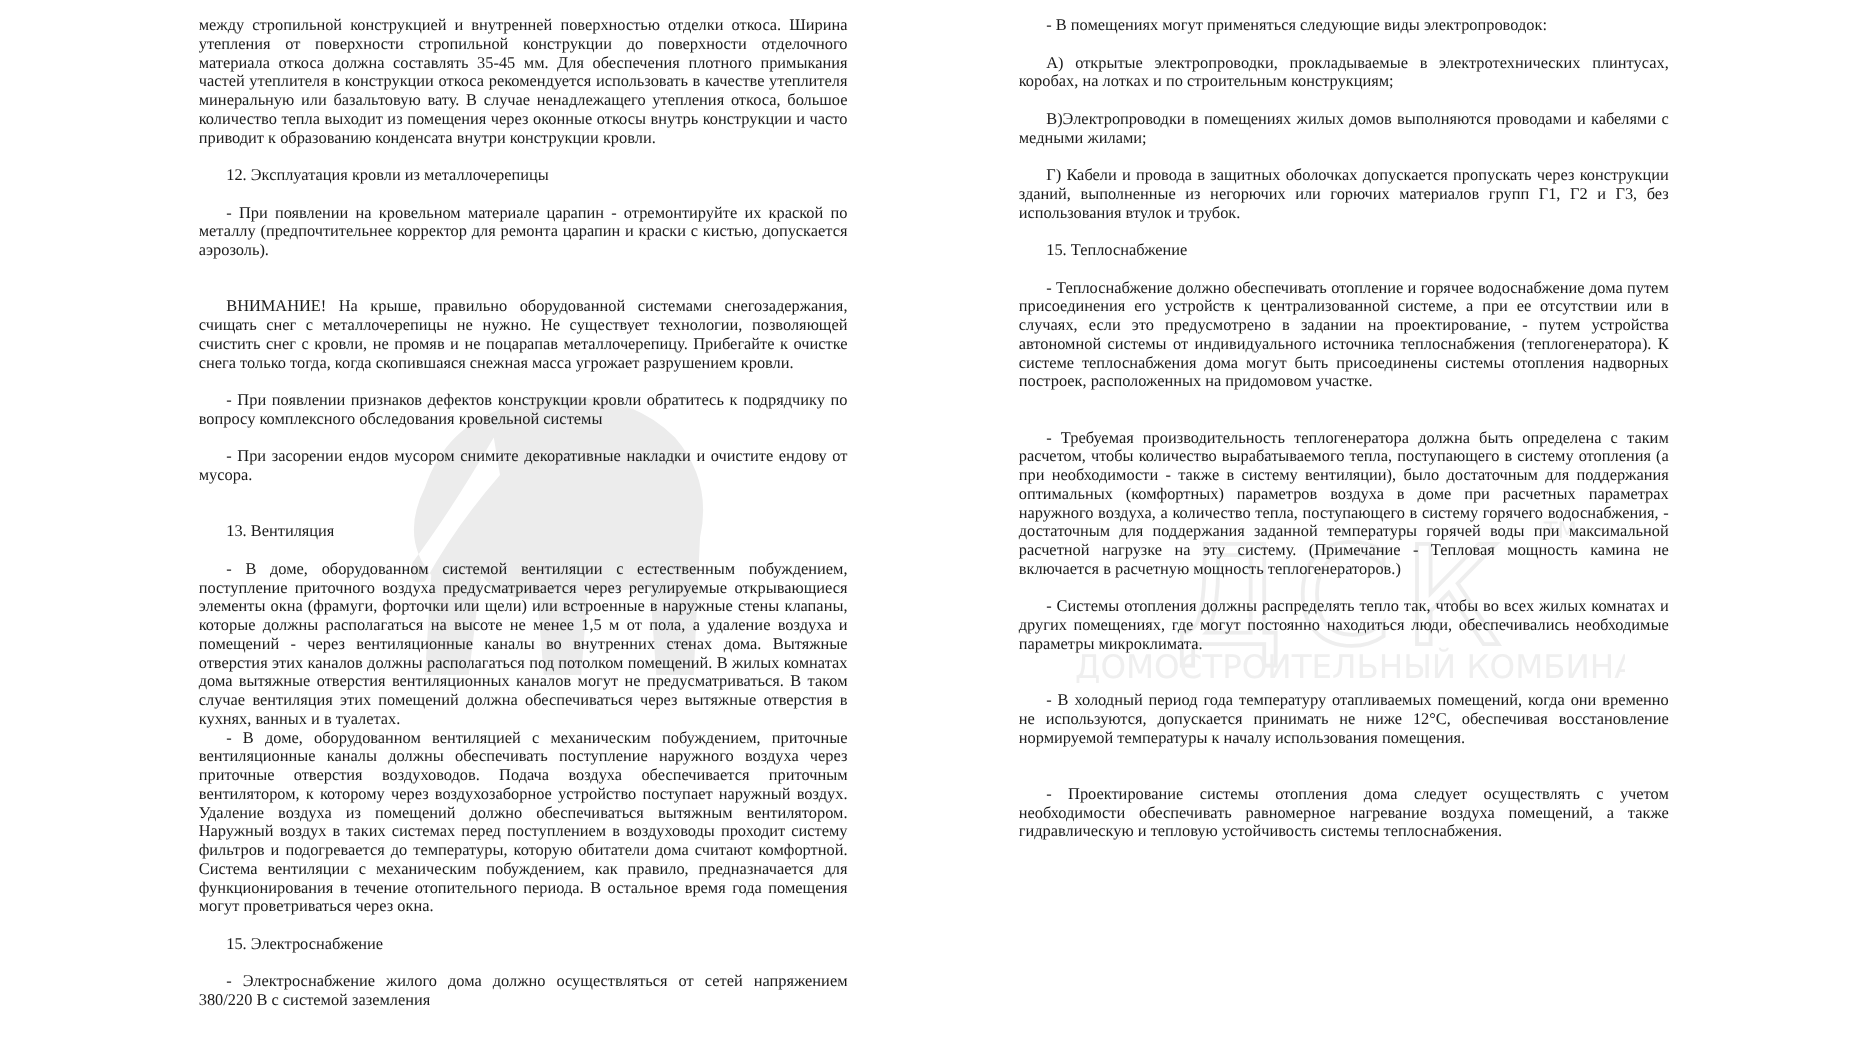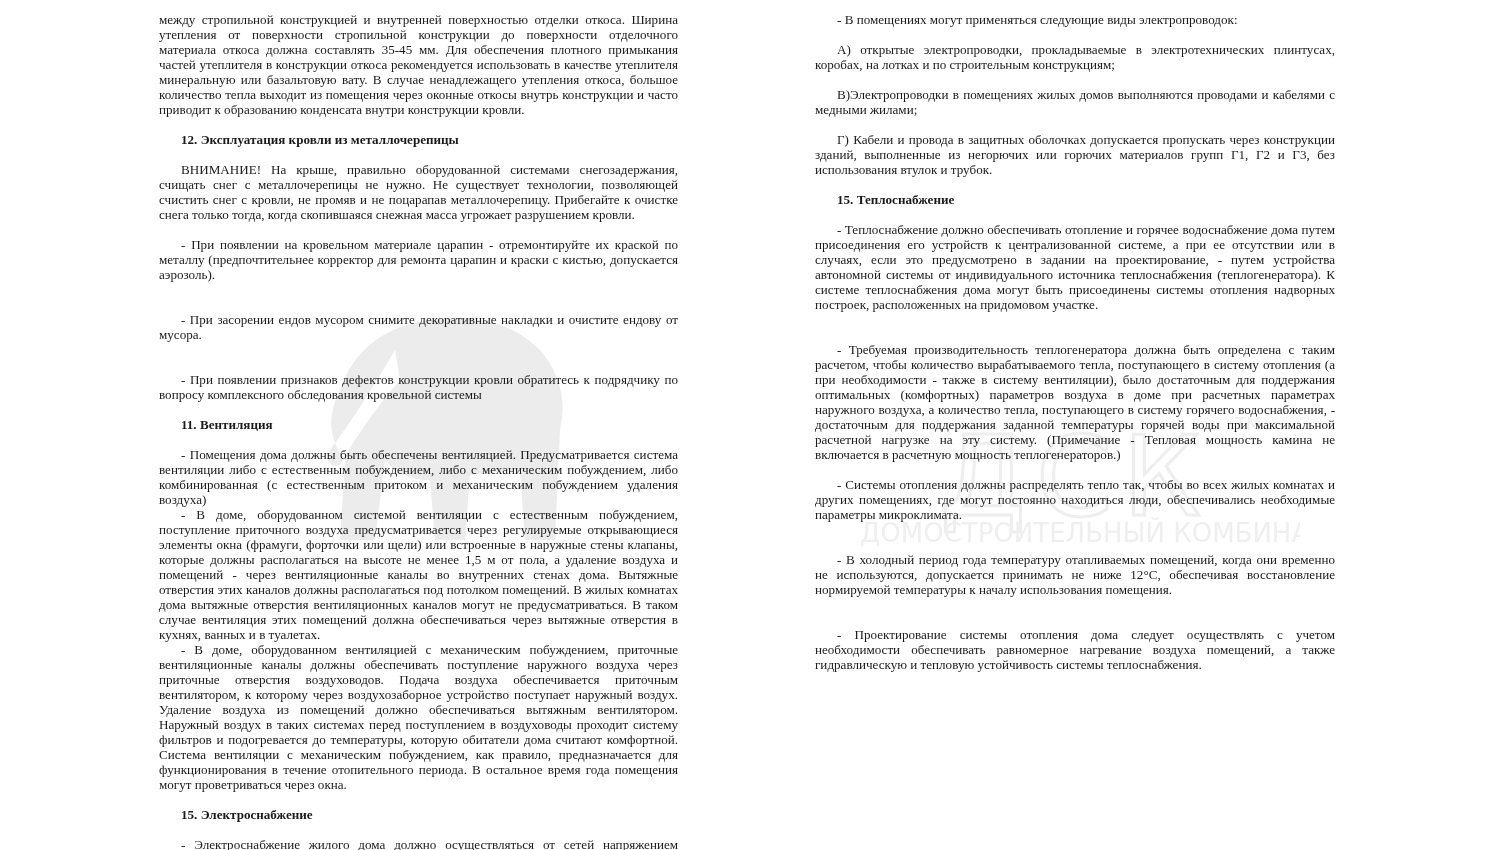--- a/index.html
+++ b/index.html
@@ -16,48 +16,47 @@
   .col {
     position: absolute; top: 12px; z-index: 1;
     font-size: 13.1px; line-height: 15px; text-align: justify;
   }
   .col.left { left: 159px; width: 519px; }
   .col.right { left: 815px; width: 520px; }
   p { margin: 0 0 15px 0; text-indent: 22px; }
   p.tight { margin-bottom: 0; }
   h3 {
     margin: 0 0 15px 0; padding-left: 22px;
-    font-size: 13.1px; font-weight: bold; line-height: 15px;
+    font-size: 13.1px; font-weight: normal; line-height: 15px;
   }
   .gap { height: 15px; }
 </style>
 </head>
 <body>
 
 <svg class="watermark" viewBox="0 0 1000 260">
   <g fill="#ececec">
     <path d="M40 250 L45 170 Q20 140 40 100 Q60 40 130 30 Q200 20 240 60 Q270 95 260 140 L255 250 L225 250 L220 180 L170 185 L165 250 L135 250 L130 190 Q100 190 85 170 L75 250 Z M95 60 Q60 120 30 160 Q25 180 40 175 Q65 130 100 90 Z"></path>
   </g>
   <text x="640" y="225" font-size="110" fill="none" stroke="#eeeeee" stroke-width="3" font-family="DejaVu Sans, sans-serif" letter-spacing="10">ДСК</text>
   <text x="560" y="252" font-size="26" fill="#efefef" font-family="DejaVu Sans, sans-serif">ДОМОСТРОИТЕЛЬНЫЙ КОМБИНАТ</text>
   <text x="935" y="140" font-size="18" fill="#eeeeee" font-family="DejaVu Sans, sans-serif">TM</text>
 </svg>
 
 <div class="col left">
   <p class="tight" style="text-indent:0">между стропильной конструкцией и внутренней поверхностью отделки откоса. Ширина утепления от поверхности стропильной конструкции до поверхности отделочного материала откоса должна составлять 35-45 мм. Для обеспечения плотного примыкания частей утеплителя в конструкции откоса рекомендуется использовать в качестве утеплителя минеральную или базальтовую вату. В случае ненадлежащего утепления откоса, большое количество тепла выходит из помещения через оконные откосы внутрь конструкции и часто приводит к образованию конденсата внутри конструкции кровли.</p>
   <div class="gap"></div>
 
   <h3>12. Эксплуатация кровли из металлочерепицы</h3>
+  <p style="margin-bottom:30px">- При появлении на кровельном материале царапин - отремонтируйте их краской по металлу (предпочтительнее корректор для ремонта царапин и краски с кистью, допускается аэрозоль).</p>
   <p>ВНИМАНИЕ! На крыше, правильно оборудованной системами снегозадержания, счищать снег с металлочерепицы не нужно. Не существует технологии, позволяющей счистить снег с кровли, не промяв и не поцарапав металлочерепицу. Прибегайте к очистке снега только тогда, когда скопившаяся снежная масса угрожает разрушением кровли.</p>
-  <p style="margin-bottom:30px">- При появлении на кровельном материале царапин - отремонтируйте их краской по металлу (предпочтительнее корректор для ремонта царапин и краски с кистью, допускается аэрозоль).</p>
+  <p>- При появлении признаков дефектов конструкции кровли обратитесь к подрядчику по вопросу комплексного обследования кровельной системы</p>
   <p style="margin-bottom:30px">- При засорении ендов мусором снимите декоративные накладки и очистите ендову от мусора.</p>
-  <p>- При появлении признаков дефектов конструкции кровли обратитесь к подрядчику по вопросу комплексного обследования кровельной системы</p>
 
-  <h3>11. Вентиляция</h3>
-  <p class="tight">- Помещения дома должны быть обеспечены вентиляцией. Предусматривается система вентиляции либо с естественным побуждением, либо с механическим побуждением, либо комбинированная (с естественным притоком и механическим побуждением удаления воздуха)</p>
+  <h3>13. Вентиляция</h3>
   <p class="tight">- В доме, оборудованном системой вентиляции с естественным побуждением, поступление приточного воздуха предусматривается через регулируемые открывающиеся элементы окна (фрамуги, форточки или щели) или встроенные в наружные стены клапаны, которые должны располагаться на высоте не менее 1,5 м от пола, а удаление воздуха и помещений - через вентиляционные каналы во внутренних стенах дома. Вытяжные отверстия этих каналов должны располагаться под потолком помещений. В жилых комнатах дома вытяжные отверстия вентиляционных каналов могут не предусматриваться. В таком случае вентиляция этих помещений должна обеспечиваться через вытяжные отверстия в кухнях, ванных и в туалетах.</p>
   <p>- В доме, оборудованном вентиляцией с механическим побуждением, приточные вентиляционные каналы должны обеспечивать поступление наружного воздуха через приточные отверстия воздуховодов. Подача воздуха обеспечивается приточным вентилятором, к которому через воздухозаборное устройство поступает наружный воздух. Удаление воздуха из помещений должно обеспечиваться вытяжным вентилятором. Наружный воздух в таких системах перед поступлением в воздуховоды проходит систему фильтров и подогревается до температуры, которую обитатели дома считают комфортной. Система вентиляции с механическим побуждением, как правило, предназначается для функционирования в течение отопительного периода. В остальное время года помещения могут проветриваться через окна.</p>
 
   <h3>15. Электроснабжение</h3>
   <p>- Электроснабжение жилого дома должно осуществляться от сетей напряжением 380/220 В с системой заземления</p>
 </div>
 
 <div class="col right">
   <p>- В помещениях могут применяться следующие виды электропроводок:</p>
   <p>А) открытые электропроводки, прокладываемые в электротехнических плинтусах, коробах, на лотках и по строительным конструкциям;</p>

